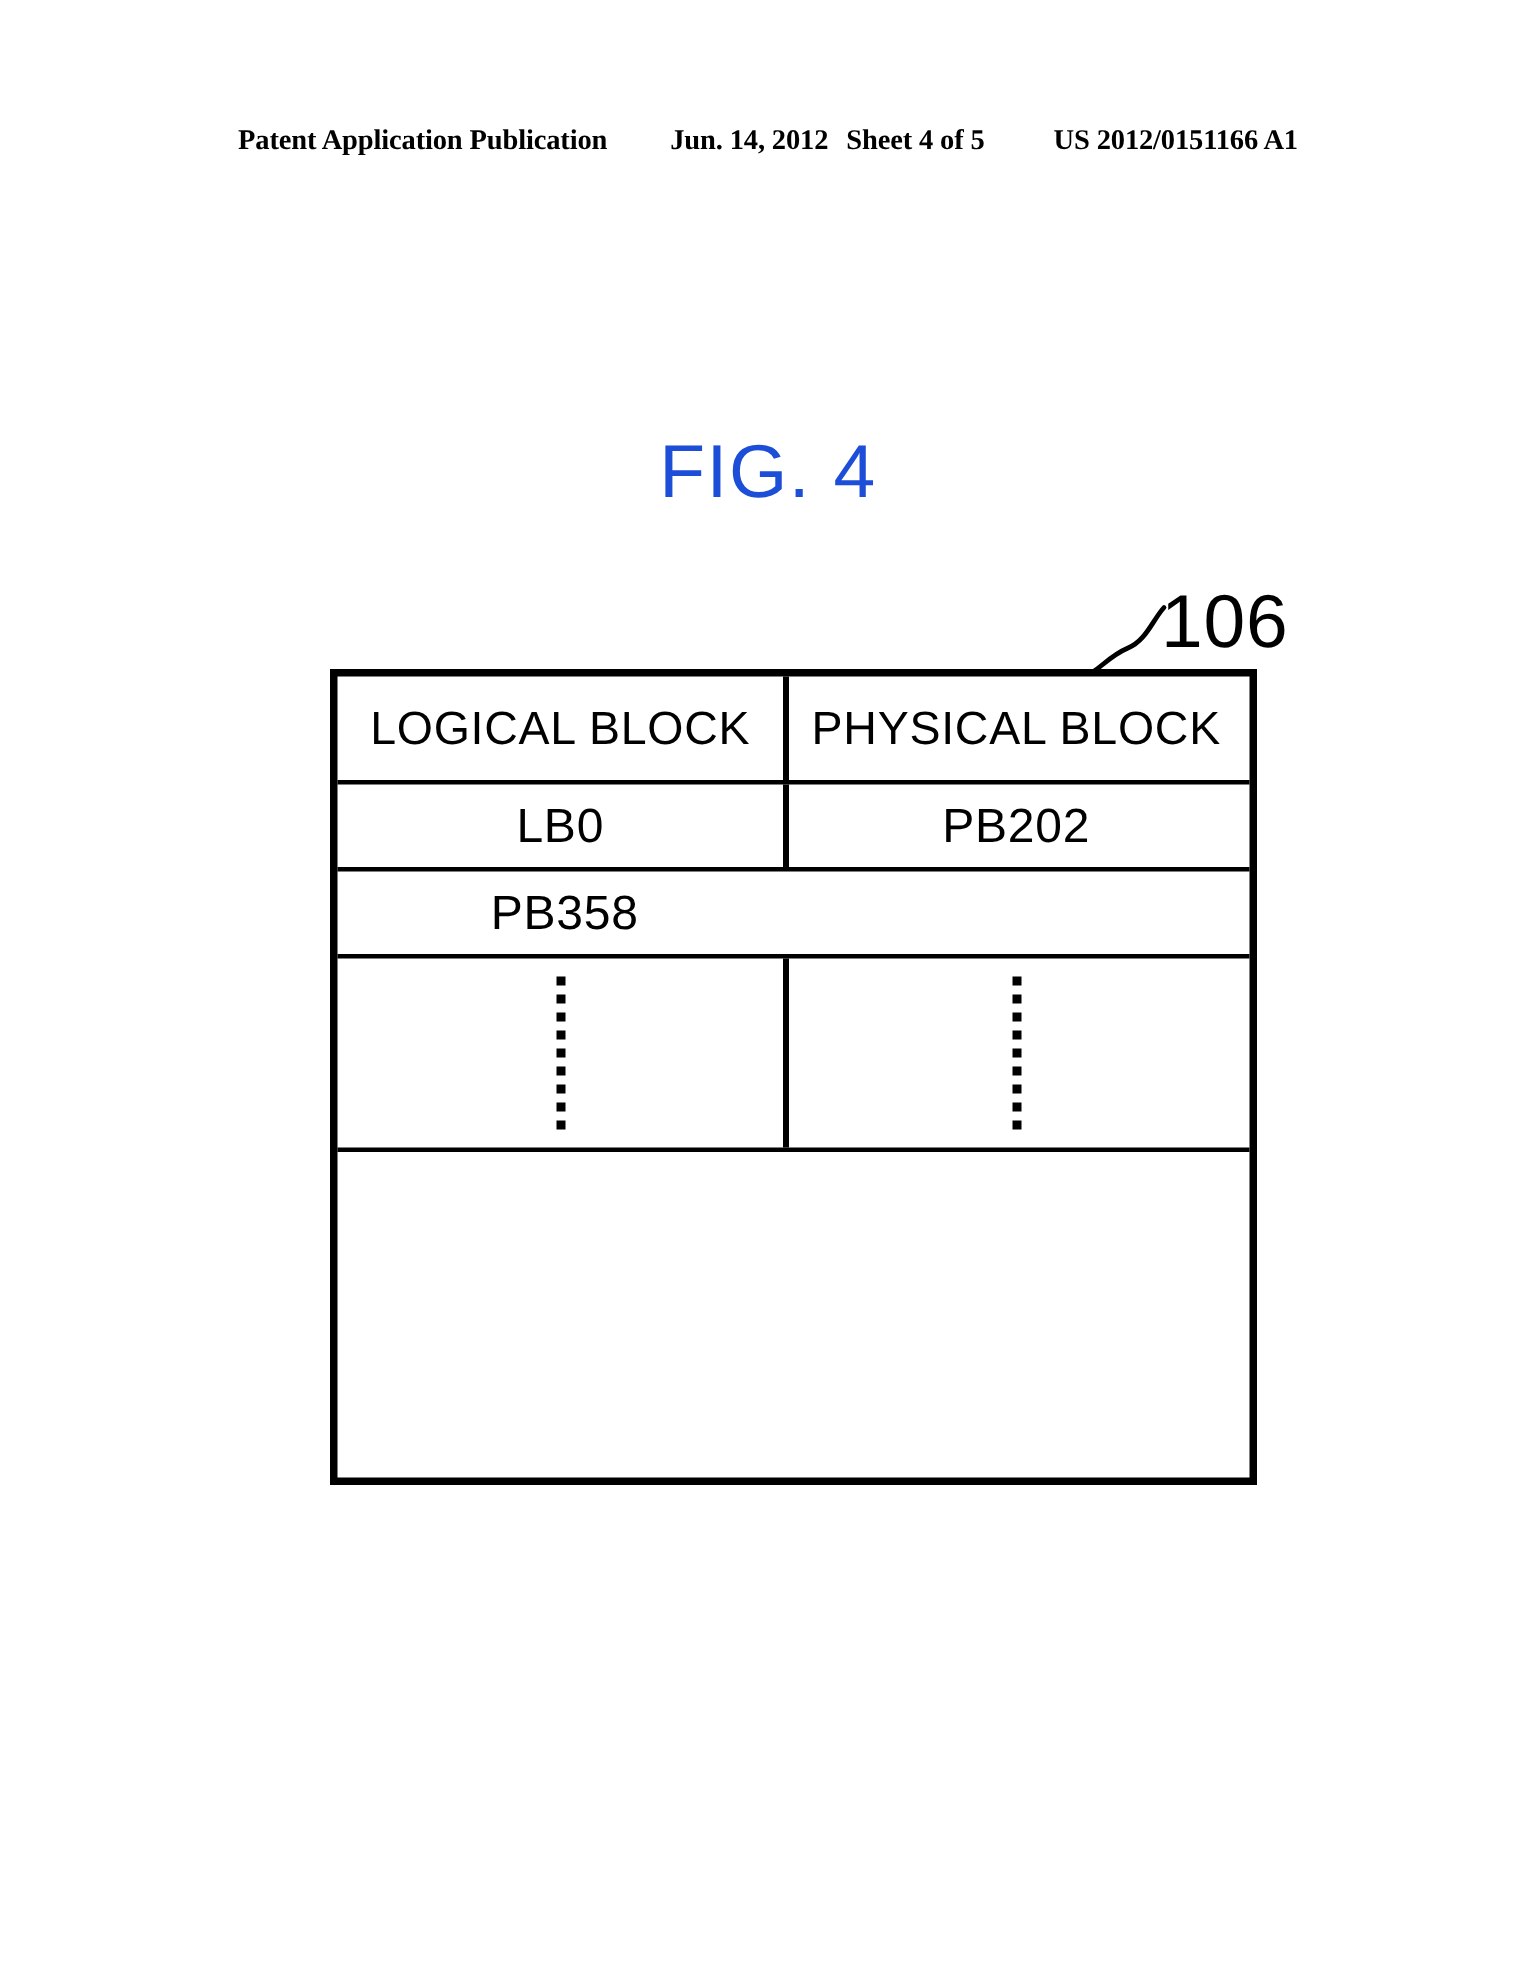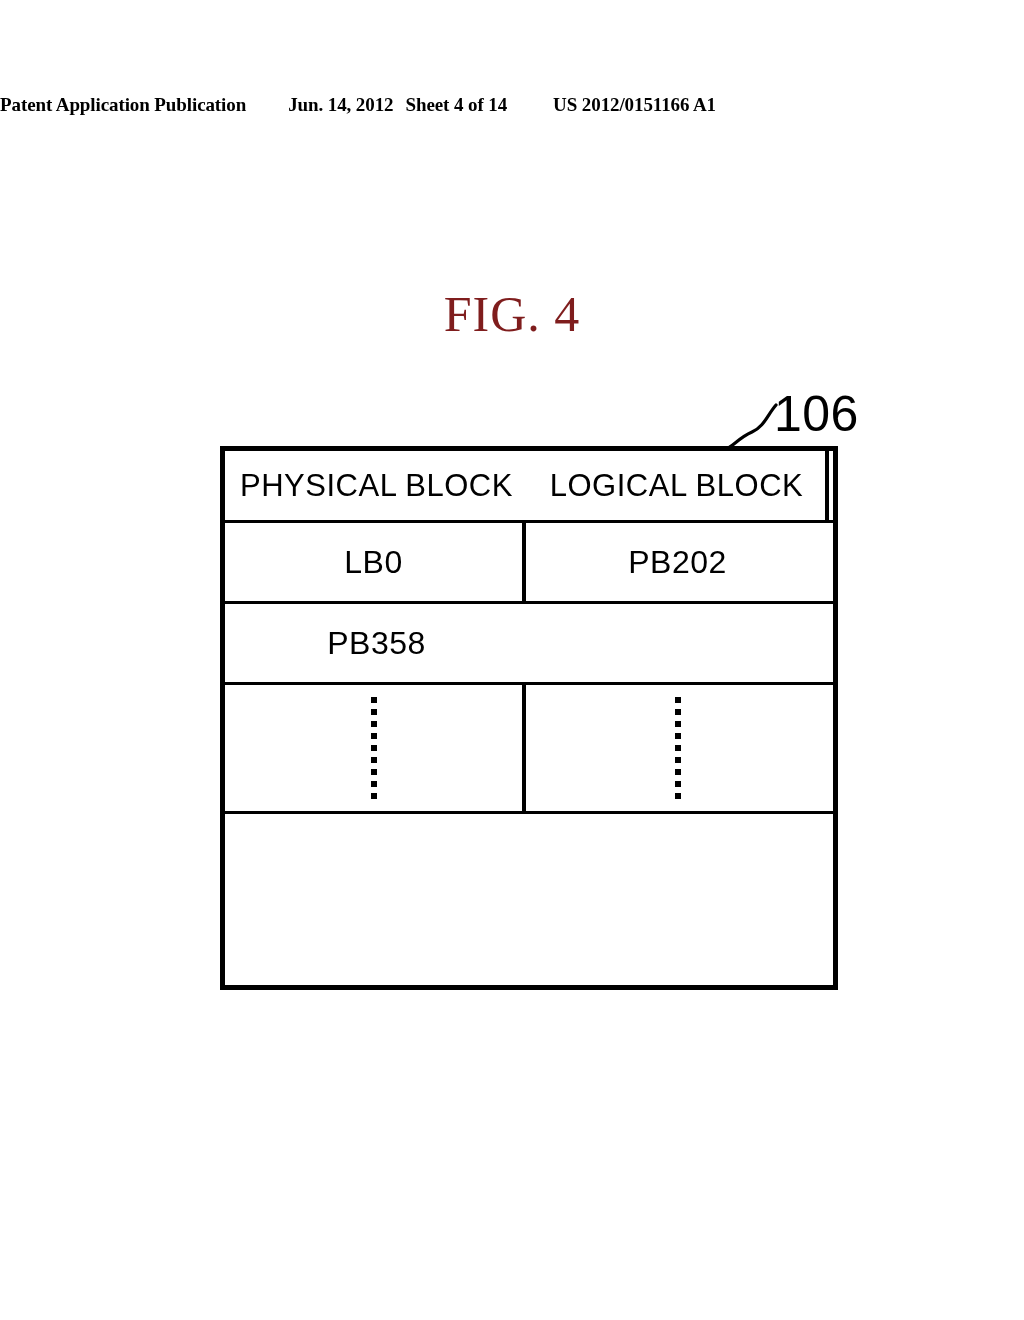--- a/index.html
+++ b/index.html
@@ -12,30 +12,30 @@
     background: #ffffff;
     font-family: "Liberation Sans", sans-serif;
     position: relative;
     overflow: hidden;
   }
 
   
   .pub-header {
     position: absolute;
     left: 0;
-    top: 91px;
+    top: 80px;
     width: 1024px;
     height: 28px;
     font-family: "Liberation Serif", serif;
     font-weight: bold;
     font-size: 19px;
     color: #000000;
     display: flex;
     align-items: center;
-    justify-content: flex-start;
+    justify-content: center;
     white-space: nowrap;
     letter-spacing: -0.1px;
   }
   .pub-header .seg-title { }
   .pub-header .seg-date {
     margin-left: 42px;
   }
   .pub-header .seg-sheet {
     margin-left: 12px;
   }
@@ -43,24 +43,24 @@
     margin-left: 46px;
   }
 
   
   .fig-title {
     position: absolute;
     left: 0;
     top: 285px;
     width: 1024px;
     text-align: center;
-    font-family: Liberation Serif, serif;
+    font-family: Liberation Sans, sans-serif;
     font-size: 50px;
     font-weight: 400;
-    color: #7f1d1d;
+    color: #1d4ed8;
     letter-spacing: 1px;
   }
 
   
   .ref-numeral {
     position: absolute;
     left: 774px;
     top: 385px;
     font-family: "Liberation Sans", sans-serif;
     font-size: 50px;
@@ -90,21 +90,21 @@
   .trow {
     display: flex;
     width: 100%;
     box-sizing: border-box;
     border-bottom: 3px solid #000000;
   }
   .trow.last {
     border-bottom: none;
   }
   .trow.header-row  { height: 72px; }
-  .trow.data-row    { height: 81px; text-align: right; }
+  .trow.data-row    { height: 58px; text-align: right; }
   .trow.ellipsis-row{ height: 129px; }
   .trow.final-row   { height: 77px; }
 
   .cell {
     display: flex;
     align-items: center;
     justify-content: center;
     box-sizing: border-box;
     font-family: "Liberation Sans", sans-serif;
     font-size: 32px;
@@ -138,36 +138,36 @@
     height: 6px;
     background: #000000;
   }
 </style>
 </head>
 <body>
 
 <div class="pub-header">
   <span class="seg-title">Patent Application Publication</span>
   <span class="seg-date">Jun. 14, 2012</span>
-  <span class="seg-sheet">Sheet 4 of 14</span>
+  <span class="seg-sheet">Sheet 4 of 5</span>
   <span class="seg-number">US 2012/0151166 A1</span>
 </div>
 
 <div class="fig-title">FIG. 4</div>
 
 <div class="ref-numeral">106</div>
 <svg class="leader-line" viewBox="0 0 80 62" xmlns="http://www.w3.org/2000/svg">
   <path d="M 10 58 C 18 56, 24 46, 38 40 C 50 35, 54 22, 62 13" stroke="#000000" stroke-width="3.2" fill="none" stroke-linecap="round"></path>
 </svg>
 
 <div class="mapping-table">
 
   <div class="trow header-row">
+    <div class="cell col-left header-cell">LOGICAL BLOCK</div>
     <div class="cell col-right header-cell">PHYSICAL BLOCK</div>
-    <div class="cell col-left header-cell">LOGICAL BLOCK</div>
   </div>
 
   <div class="trow data-row">
     <div class="cell col-left">LB0</div>
     <div class="cell col-right">PB202</div>
   </div>
 
   <div class="trow data-row">
     <div class="cell col-right">PB358</div>
   </div>

